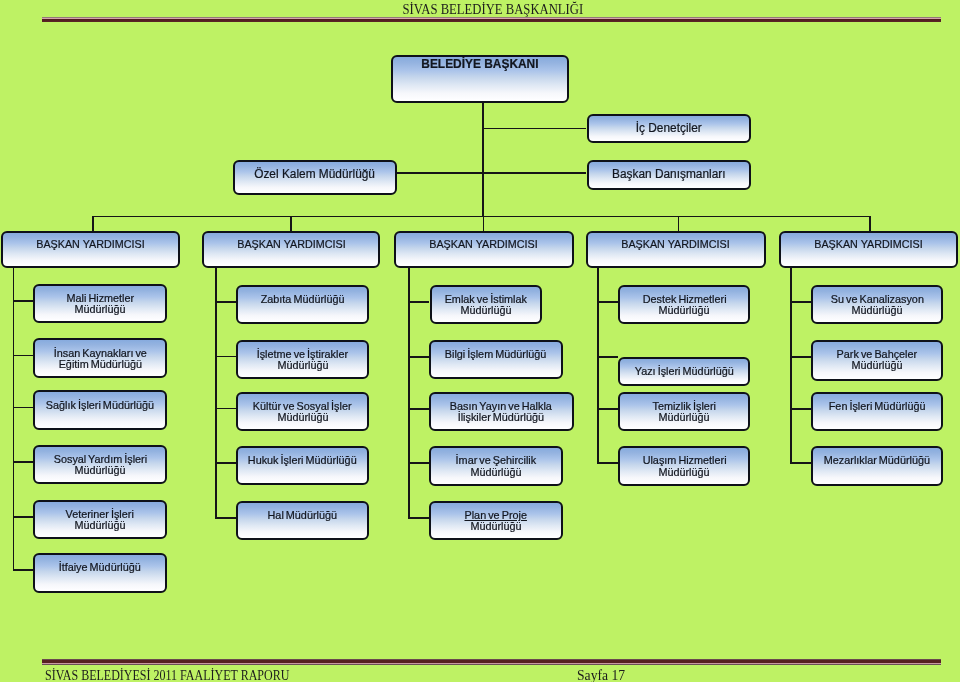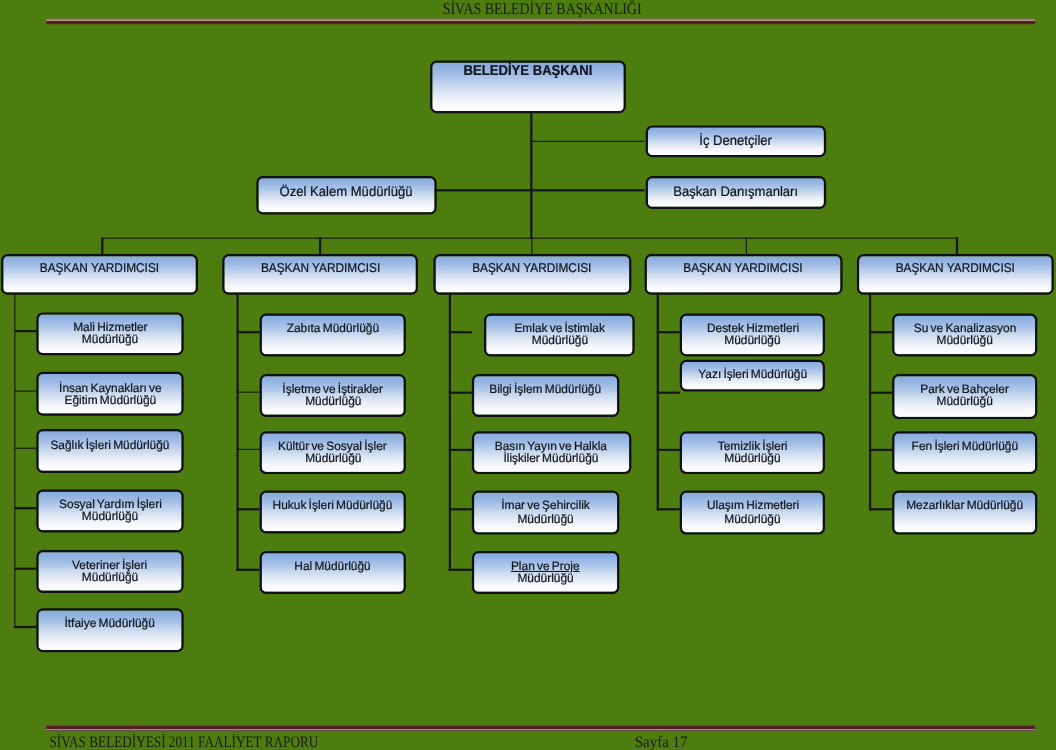--- a/index.html
+++ b/index.html
@@ -1,18 +1,18 @@
 <!DOCTYPE html>
 <html><head>
 <meta charset="utf-8">
 <title>SIVAS BELEDIYE BASKANLIGI</title>
 <style>
   html,body{margin:0;padding:0;background:#fff;}
   body{width:960px;height:682px;font-family:"Liberation Sans",sans-serif;overflow:hidden;}
-  #page{position:relative;width:960px;height:682px;background:#4d7c0f;}
+  #page{position:relative;width:960px;height:682px;background:#bef264;}
 
   .hdr-title{position:absolute;left:0;width:960px;top:1px;text-align:center;
        font-family:"Liberation Serif",serif;font-size:15px;line-height:16px;color:#1c1c1c;
        transform:scaleX(0.845) translateX(13px);transform-origin:492px 0;}
   .hdr-rule{position:absolute;left:42px;width:899px;}
   .hdr-rule .thin{position:absolute;left:0;right:0;top:0;height:2px;background:linear-gradient(to bottom,#94797b 0%,#94797b 50%,#d6a5ab 50%,#d6a5ab 100%);}
   .hdr-rule .thick{position:absolute;left:0;right:0;top:2px;height:3px;background:linear-gradient(to bottom,#4b1a1c 0%,#5c2628 100%);}
 
   .ftr-rule{position:absolute;left:42px;width:899px;}
   .ftr-rule .thick{position:absolute;left:0;right:0;top:0;height:4px;background:linear-gradient(to bottom,#6a4a4e 0%,#6a4a4e 25%,#562121 25%,#562121 100%);}
@@ -123,21 +123,21 @@
       <div class="ln" style="left:215.2px;top:462.1px;width:20.80000000000001px;height:1.8px"></div>
       <div class="node leaf" style="left:236px;top:500.70000000000005px;width:133.2px;height:39.6px;padding-top:7.2px">
         <span class="t"><i style="transform: scaleX(0.985);">Hal Müdürlüğü</i></span>
       </div>
       <div class="ln" style="left:215.2px;top:516.9000000000001px;width:20.80000000000001px;height:1.8px"></div>
       <div class="ln" style="left:215.2px;top:268.3px;width:1.8px;height:250.4000000000001px"></div>
       <div class="ln" style="left:482.6px;top:215.7px;width:1.8px;height:15.5px"></div>
       <div class="node mid" style="left:394px;top:231.2px;width:179.5px;height:37.1px;padding-top:5px">
         <span class="t"><i style="transform: scaleX(0.928);">BAŞKAN YARDIMCISI</i></span>
       </div>
-      <div class="node leaf" style="left:440px;top:284.9px;width:137px;height:39.6px;padding-top:7.2px">
+      <div class="node leaf" style="left:430px;top:284.9px;width:112px;height:39.6px;padding-top:7.2px">
         <span class="t"><i style="transform: scaleX(0.985);">Emlak ve İstimlak</i></span>
         <span class="t"><i style="transform: scaleX(0.985);">Müdürlüğü</i></span>
       </div>
       <div class="ln" style="left:408.2px;top:301.09999999999997px;width:20.600000000000023px;height:1.8px"></div>
       <div class="node leaf" style="left:428.8px;top:339.59999999999997px;width:134.4px;height:39.6px;padding-top:7.2px">
         <span class="t"><i style="transform: scaleX(0.985);">Bilgi İşlem Müdürlüğü</i></span>
       </div>
       <div class="ln" style="left:408.2px;top:355.79999999999995px;width:20.600000000000023px;height:1.8px"></div>
       <div class="node leaf" style="left:428.8px;top:391.59999999999997px;width:145px;height:39.6px;padding-top:7.2px">
         <span class="t"><i style="transform: scaleX(0.985);">Basın Yayın ve Halkla</i></span>
@@ -157,21 +157,21 @@
       <div class="ln" style="left:408.2px;top:268.3px;width:1.8px;height:250.5px"></div>
       <div class="ln" style="left:677.7px;top:215.7px;width:1.8px;height:15.5px"></div>
       <div class="node mid" style="left:586px;top:231.2px;width:179.5px;height:37.1px;padding-top:5px">
         <span class="t"><i style="transform: scaleX(0.928);">BAŞKAN YARDIMCISI</i></span>
       </div>
       <div class="node leaf" style="left:617.8px;top:284.9px;width:132.7px;height:39.6px;padding-top:7.2px">
         <span class="t"><i style="transform: scaleX(0.985);">Destek Hizmetleri</i></span>
         <span class="t"><i style="transform: scaleX(0.985);">Müdürlüğü</i></span>
       </div>
       <div class="ln" style="left:596.9px;top:301.09999999999997px;width:20.899999999999977px;height:1.8px"></div>
-      <div class="node leaf" style="left:617.8px;top:327px;width:132.7px;height:29px;padding-top:7.2px">
+      <div class="node leaf" style="left:617.8px;top:357px;width:132.7px;height:29px;padding-top:7.2px">
         <span class="t"><i style="transform: scaleX(0.985);">Yazı İşleri Müdürlüğü</i></span>
       </div>
       <div class="ln" style="left:596.9px;top:355.79999999999995px;width:20.899999999999977px;height:1.8px"></div>
       <div class="node leaf" style="left:617.8px;top:391.59999999999997px;width:132.7px;height:39.6px;padding-top:7.2px">
         <span class="t"><i style="transform: scaleX(0.985);">Temizlik İşleri</i></span>
         <span class="t"><i style="transform: scaleX(0.985);">Müdürlüğü</i></span>
       </div>
       <div class="ln" style="left:596.9px;top:407.79999999999995px;width:20.899999999999977px;height:1.8px"></div>
       <div class="node leaf" style="left:617.8px;top:446px;width:132.7px;height:39.6px;padding-top:7.2px">
         <span class="t"><i style="transform: scaleX(0.985);">Ulaşım Hizmetleri</i></span>

